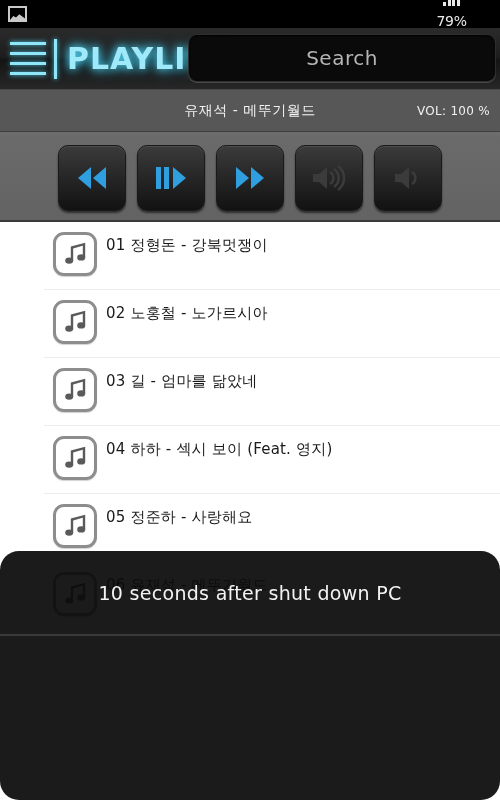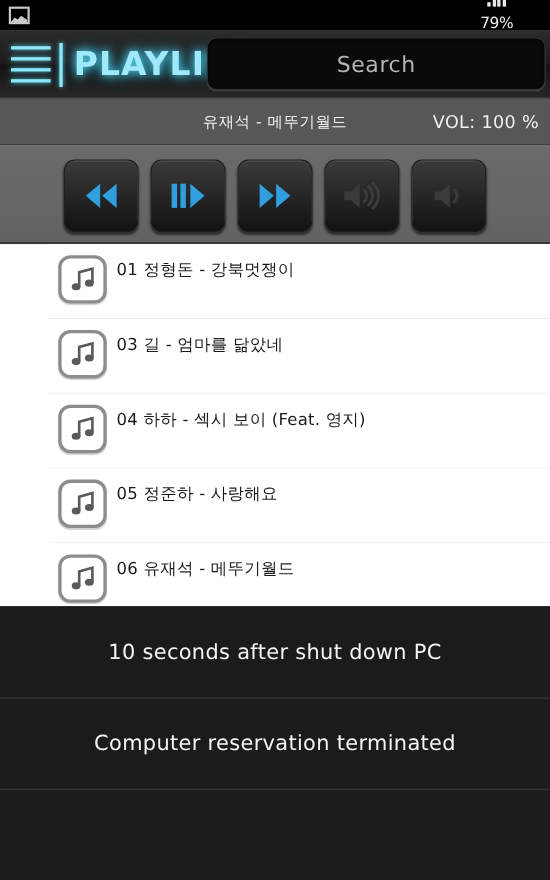--- a/index.html
+++ b/index.html
@@ -103,21 +103,21 @@
     background: #575757;
     border-bottom: 1px solid #3e3e3e;
     display: flex; align-items: center;
     position: relative; padding: 0 10px;
   }
   .np-title {
     position: absolute; left: 0; right: 0; text-align: center;
     color: #f2f2f2; font-size: 14px; letter-spacing: 0.5px;
   }
   .np-vol {
-    margin-left: auto; color: #f0f0f0; font-size: 16px;
+    margin-left: auto; color: #f0f0f0; font-size: 12px;
     position: relative; z-index: 2; letter-spacing: 0.3px;
   }
 
   
   .transport {
     height: 90px; width: 100%;
     background: linear-gradient(180deg,#6e6e6e 0%, #6a6a6a 6%, #636363 100%);
     display: flex; align-items: center; justify-content: center;
     gap: 11px; border-bottom: 2px solid #3a3a3a;
     padding-top: 4px;
@@ -152,20 +152,21 @@
   }
   .row .track-label {
     color: #1a1a1a; font-size: 15px; padding-top: 6px;
     letter-spacing: 0.2px;
   }
 
   
   .overlay {
     position: absolute; left: 0; right: 0; top: 551px; bottom: 0;
     background: rgba(10,10,10,0.93);
+    border-radius: 19px;
   }
   .ov-item {
     height: 82px; width: 100%;
     display: flex; align-items: center; justify-content: center;
     color: #f3f3f3; font-size: 19px; letter-spacing: 0.3px;
   }
   .ov-sep { height: 1px; background: #3a3a3a; width: 100%; }
   .ov-spacer { height: 1px; }
 </style>
 </head>
@@ -275,20 +276,32 @@
     <div class="row">
       <div class="note-wrap">
         <div class="note-icon">
           <svg width="26" height="26" viewBox="0 0 26 26">
             <path d="M10 19.5 V6.5 L22 3.2 V16.2" stroke="#5a5a5a" stroke-width="2.4" fill="none"></path>
             <ellipse cx="7.2" cy="19.6" rx="4" ry="3.2" fill="#5a5a5a"></ellipse>
             <ellipse cx="19.2" cy="16.4" rx="4" ry="3.2" fill="#5a5a5a"></ellipse>
           </svg>
         </div>
       </div>
+      <div class="track-label">02 노홍철 - 노가르시아</div>
+    </div>
+    <div class="row">
+      <div class="note-wrap">
+        <div class="note-icon">
+          <svg width="26" height="26" viewBox="0 0 26 26">
+            <path d="M10 19.5 V6.5 L22 3.2 V16.2" stroke="#5a5a5a" stroke-width="2.4" fill="none"></path>
+            <ellipse cx="7.2" cy="19.6" rx="4" ry="3.2" fill="#5a5a5a"></ellipse>
+            <ellipse cx="19.2" cy="16.4" rx="4" ry="3.2" fill="#5a5a5a"></ellipse>
+          </svg>
+        </div>
+      </div>
       <div class="track-label">03 길 - 엄마를 닮았네</div>
     </div>
     <div class="row">
       <div class="note-wrap">
         <div class="note-icon">
           <svg width="26" height="26" viewBox="0 0 26 26">
             <path d="M10 19.5 V6.5 L22 3.2 V16.2" stroke="#5a5a5a" stroke-width="2.4" fill="none"></path>
             <ellipse cx="7.2" cy="19.6" rx="4" ry="3.2" fill="#5a5a5a"></ellipse>
             <ellipse cx="19.2" cy="16.4" rx="4" ry="3.2" fill="#5a5a5a"></ellipse>
           </svg>
@@ -319,17 +332,16 @@
         </div>
       </div>
       <div class="track-label">06 유재석 - 메뚜기월드</div>
     </div>
   </div>
 
   <div class="overlay">
     <div class="ov-spacer"></div>
     <div class="ov-item">10 seconds after shut down PC</div>
     <div class="ov-sep"></div>
-    <div class="ov-item">Computer reservation terminated</div>
     <div class="ov-sep"></div>
   </div>
 
 </div>
 
 </body></html>

